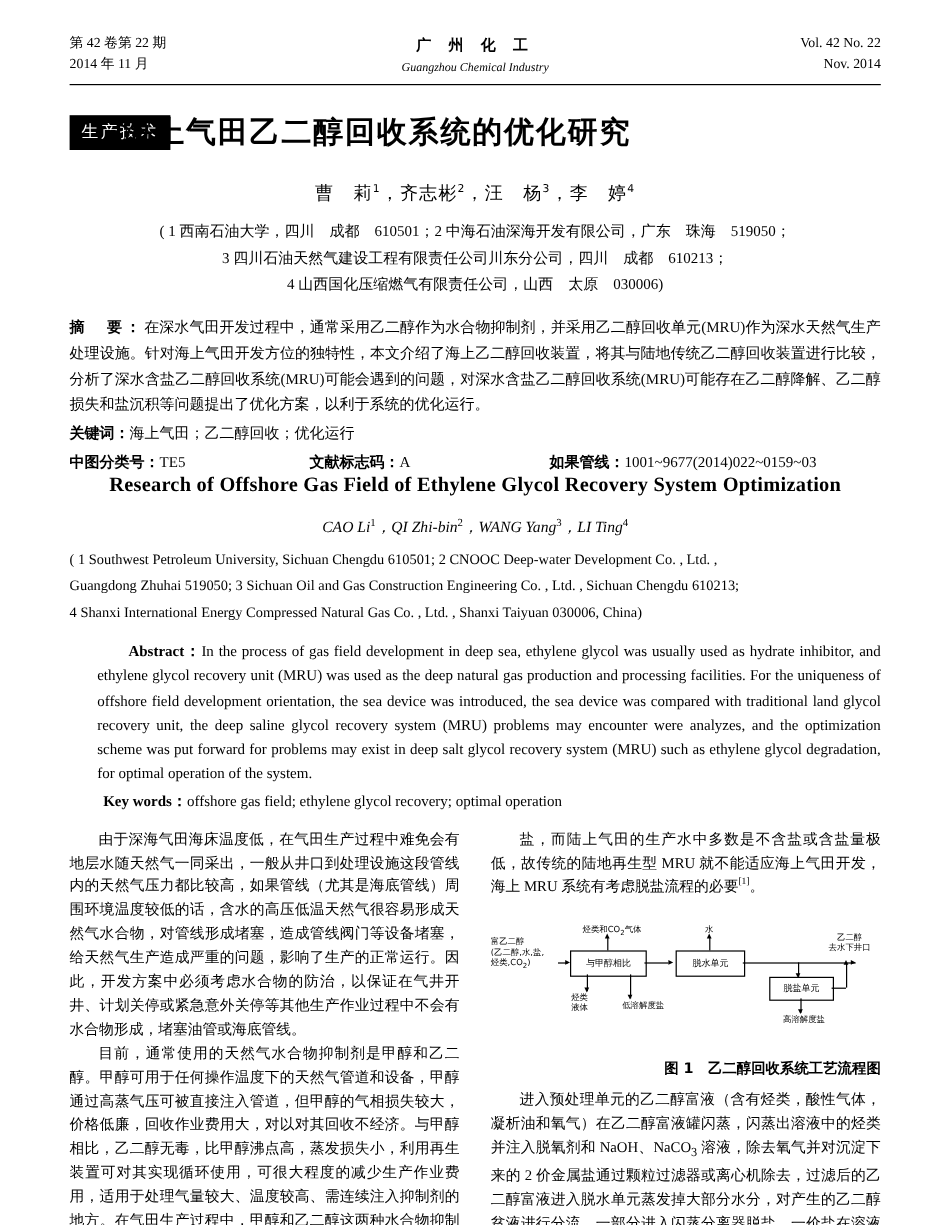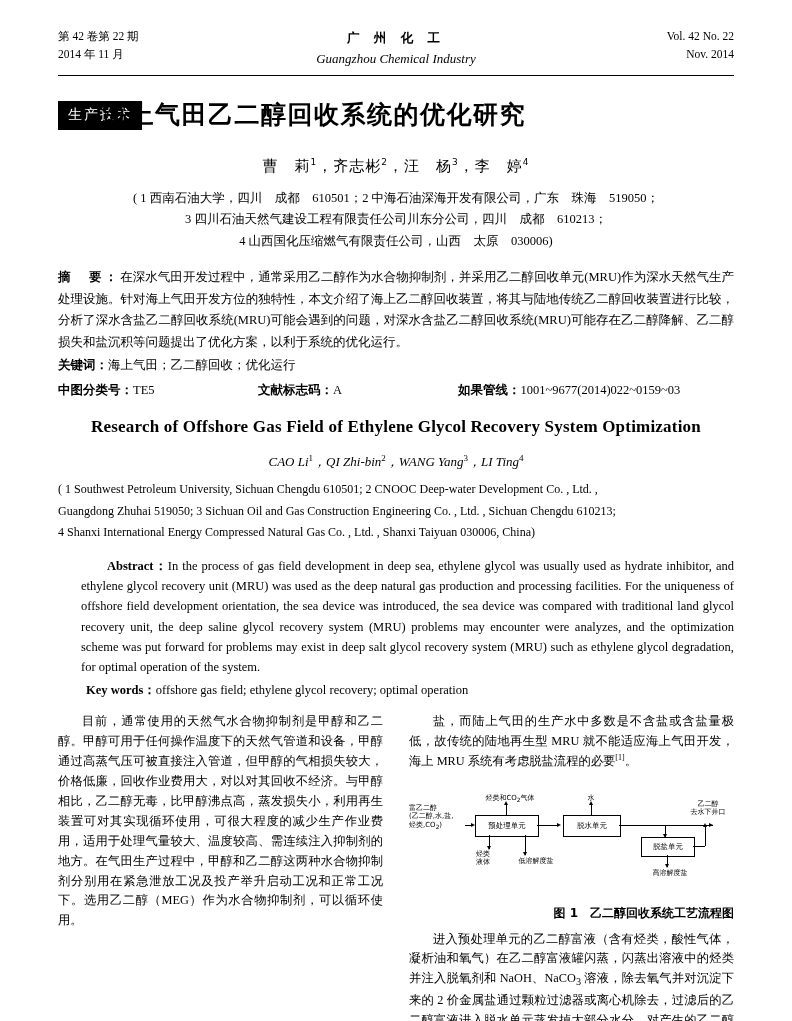--- a/index.html
+++ b/index.html
@@ -45,21 +45,21 @@
     flex: 1;
     text-align: center;
   }
   .jh-center .cn {
     font-family: "DejaVu Sans", sans-serif;
     font-size: 12.5px;
     letter-spacing: 5px;
     font-weight: 600;
   }
   .jh-center .en {
-    font-size: 13px;
+    font-size: 10px;
     font-style: italic;
     margin-top: 2px;
   }
   .rule {
     border-top: 1.2px solid #000;
     margin-top: 5px;
   }
 
   
   .title-row {
@@ -126,21 +126,20 @@
   .class-row > div:nth-child(1) { width: 200px; }
   .class-row > div:nth-child(2) { width: 200px; }
   .class-row > div:nth-child(3) { flex: 1; }
   .class-row .lbl { font-weight: 700; }
 
   
   .en-title {
     text-align: center;
     font-size: 17px;
     font-weight: 700;
-    margin-top: 18px;
     letter-spacing: 0.2px;
   }
   .authors-en {
     text-align: center;
     font-size: 13px;
     font-style: italic;
     margin-top: 16px;
   }
   .authors-en sup { font-style: normal; font-size: 9px; }
   .affil-en {
@@ -308,31 +307,32 @@
   <div class="abs-en">
     <span style="display:inline-block;width:26px"></span><span class="lbl">Abstract：</span><span>In the process of gas field development in deep sea, ethylene glycol was usually used as hydrate inhibitor, and ethylene glycol recovery unit (MRU) was used as the deep natural gas production and processing facilities. For the uniqueness of offshore field development orientation, the sea device was introduced, the sea device was compared with traditional land glycol recovery unit, the deep saline glycol recovery system (MRU) problems may encounter were analyzes, and the optimization scheme was put forward for problems may exist in deep salt glycol recovery system (MRU) such as ethylene glycol degradation, for optimal operation of the system.</span>
   </div>
   <div class="kw-en">
     <span class="lbl">Key words：</span><span>offshore gas field; ethylene glycol recovery; optimal operation</span>
   </div>
 
   <div class="cols">
 
     <div class="col">
+      <p>由于深海气田海床温度低，在气田生产过程中难免会有地层水随天然气一同采出，一般从井口到处理设施这段管线内的天然气压力都比较高，如果管线（尤其是海底管线）周围环境温度较低的话，含水的高压低温天然气很容易形成天然气水合物，对管线形成堵塞，造成管线阀门等设备堵塞，给天然气生产造成严重的问题，影响了生产的正常运行。因此，开发方案中必须考虑水合物的防治，以保证在气井开井、计划关停或紧急意外关停等其他生产作业过程中不会有水合物形成，堵塞油管或海底管线。</p>
       <p>目前，通常使用的天然气水合物抑制剂是甲醇和乙二醇。甲醇可用于任何操作温度下的天然气管道和设备，甲醇通过高蒸气压可被直接注入管道，但甲醇的气相损失较大，价格低廉，回收作业费用大，对以对其回收不经济。与甲醇相比，乙二醇无毒，比甲醇沸点高，蒸发损失小，利用再生装置可对其实现循环使用，可很大程度的减少生产作业费用，适用于处理气量较大、温度较高、需连续注入抑制剂的地方。在气田生产过程中，甲醇和乙二醇这两种水合物抑制剂分别用在紧急泄放工况及投产举升启动工况和正常工况下。选用乙二醇（MEG）作为水合物抑制剂，可以循环使用。</p>
 
     </div>
 
     <div class="col">
       <p>盐，而陆上气田的生产水中多数是不含盐或含盐量极低，故传统的陆地再生型 MRU 就不能适应海上气田开发，海上 MRU 系统有考虑脱盐流程的必要<sup>[1]</sup>。</p>
 
       <div class="figure">
         <div class="fig-canvas">
 
-          <div class="fbox" style="left:66px; top:33px; width:62px; height:20px;">预处理单元</div>
+          <div class="fbox" style="left:66px; top:33px; width:62px; height:20px;">与甲醇相比</div>
           <div class="fbox" style="left:154px; top:33px; width:56px; height:20px;">脱水单元</div>
           <div class="fbox" style="left:232px; top:55px; width:52px; height:18px;">脱盐单元</div>
 
           <div class="flabel" style="left:0px; top:22px; width:62px; text-align:left;">富乙二醇<br>(乙二醇,水,盐,<br>烃类,CO<sub>2</sub>)</div>
 
           <div class="fline" style="left:56px; top:43px; width:8px; height:1px;"></div>
           <div class="arrow-r" style="left:62px; top:40.5px;"></div>
 
           <div class="flabel" style="left:64px; top:12px; width:74px;">烃类和CO<sub>2</sub>气体</div>
           <div class="fline" style="left:97px; top:22px; width:1px; height:11px;"></div>

